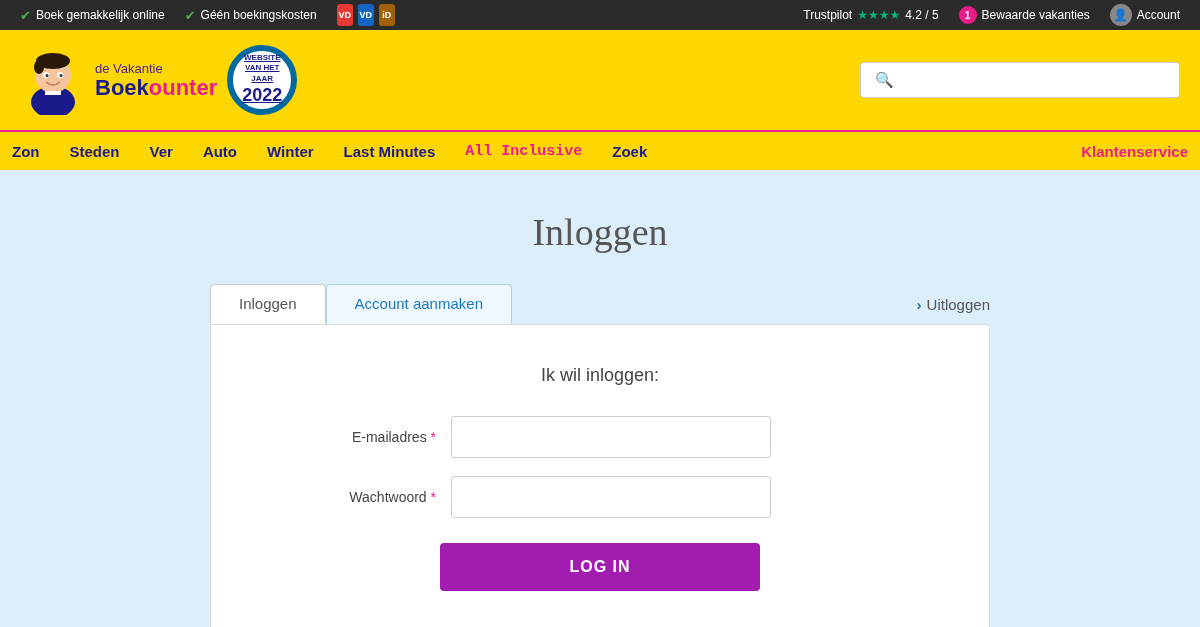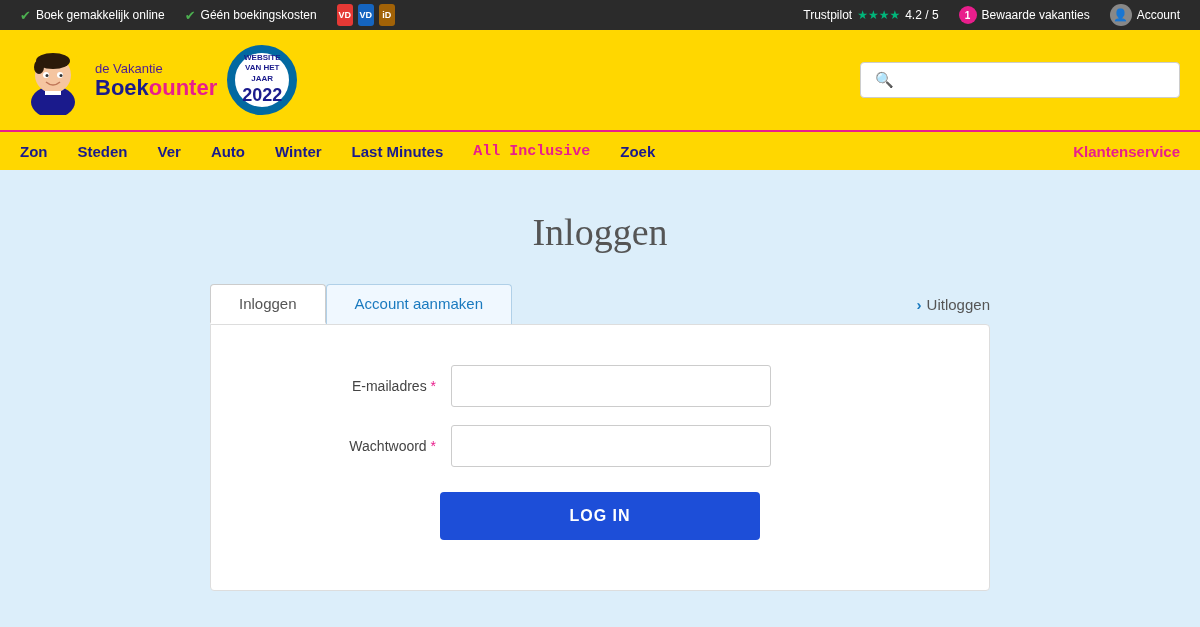--- a/index.html
+++ b/index.html
@@ -47,27 +47,28 @@
       display: flex;
       align-items: center;
       justify-content: space-between;
       height: 100px;
     }
     .logo-area { display: flex; align-items: center; gap: 10px; }
     .logo-circle {
       width: 70px; height: 70px;
       border-radius: 50%;
       background: #fff;
-      border: 8px solid #0369a1;
+      border: 6px solid #0369a1;
       display: flex; flex-direction: column; align-items: center; justify-content: center;
       font-size: 9px;
       font-weight: bold;
       text-align: center;
       color: #1a1a8c;
       line-height: 1.3;
+      text-decoration: underline;
     }
     .logo-circle .year { font-size: 18px; font-weight: 900; color: #1a1a8c; }
     .logo-mascot {
       width: 65px; height: 70px;
       background: #ffd700;
       border-radius: 50% 50% 0 0;
       position: relative;
       display: flex; align-items: flex-end; justify-content: center;
       overflow: hidden;
     }
@@ -88,21 +89,21 @@
       color: #999;
       width: 100%;
       background: transparent;
     }
     .search-icon-char { color: #999; font-size: 15px; }
 
     
     .nav-bar {
       background: #ffd700;
       border-top: 2px solid #e91e8c;
-      padding: 0 20px;
+      padding: 0 12px;
       display: flex;
       align-items: center;
       justify-content: space-between;
       height: 40px;
     }
     .nav-links { display: flex; align-items: center; gap: 30px; }
     .nav-link {
       font-size: 15px;
       font-weight: bold;
       color: #1a1a8c;
@@ -210,21 +211,21 @@
       border-radius: 3px;
       padding: 0 10px;
       font-size: 14px;
       outline: none;
     }
 
     .login-btn {
       display: block;
       width: 320px;
       margin: 25px auto 0 auto;
-      background: #1d4ed8;
+      background: #a21caf;
       color: #fff;
       border: none;
       border-radius: 4px;
       height: 48px;
       font-size: 16px;
       font-weight: bold;
       letter-spacing: 1px;
       cursor: pointer;
     }
 
@@ -345,20 +346,21 @@
       <div class="tab active">Inloggen</div>
       <div class="tab secondary">Account aanmaken</div>
     </div>
     <div class="uitloggen-link">
       <span class="chevron">›</span>
       <span>Uitloggen</span>
     </div>
   </div>
 
   <div class="login-box">
+    <div class="login-box-title">Ik wil inloggen:</div>
 
     <div class="form-row">
       <label class="form-label">
         <span>E-mailadres</span>
         <span class="required-star"> *</span>
       </label>
       <input class="form-input" type="email" style="">
     </div>
 
     <div class="form-row">

